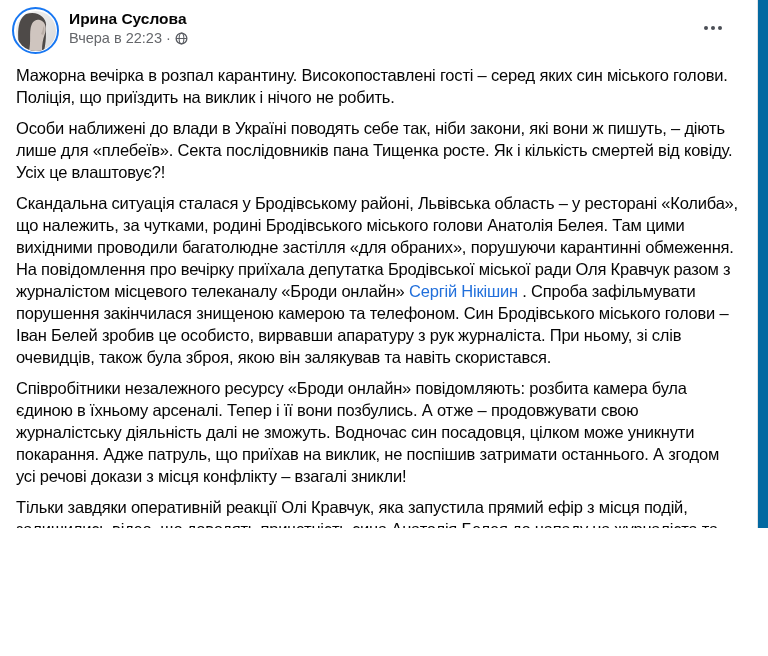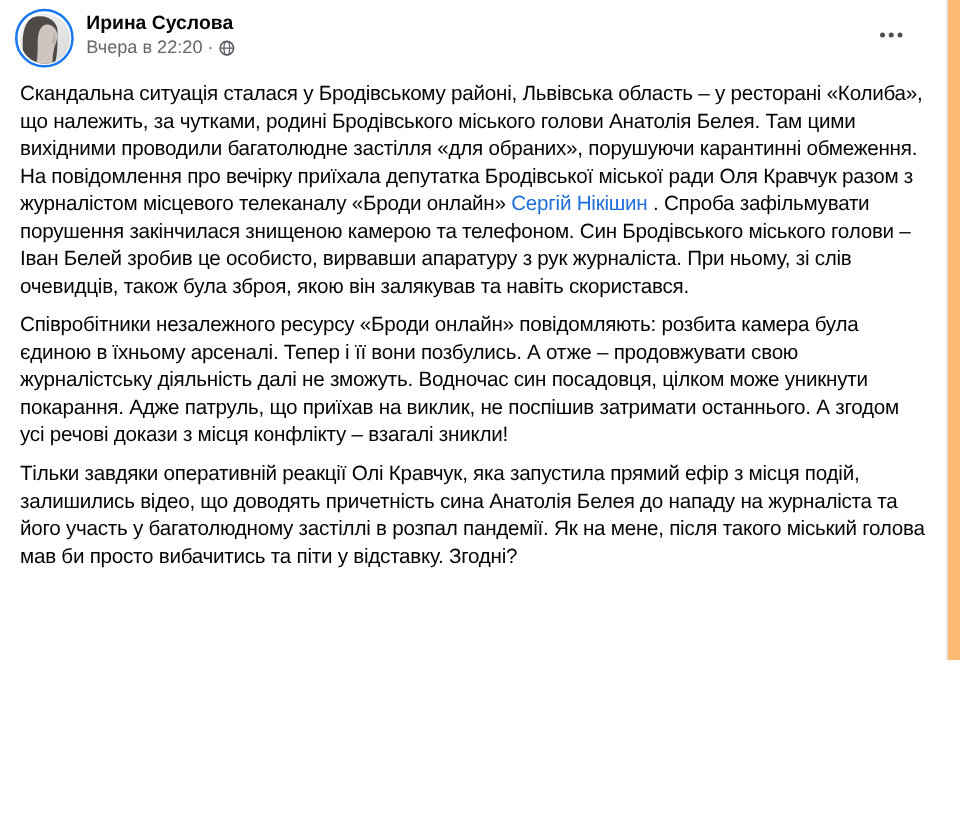--- a/index.html
+++ b/index.html
@@ -5,21 +5,21 @@
   html, body {
     margin: 0;
     padding: 0;
     background: #ffffff;
     font-family: "Liberation Sans", "DejaVu Sans", sans-serif;
   }
   .viewport {
     width: 768px;
     height: 528px;
     overflow: hidden;
-    background: #fdba74;
+    background: #0369a1;
     position: relative;
   }
   .card {
     position: absolute;
     left: 0; top: 0;
     width: 758px;
     height: 656px;
     background: #ffffff;
     border-right: 1px solid #e0e2e6;
     box-sizing: border-box;
@@ -121,39 +121,41 @@
           </defs>
           <rect width="40" height="40" fill="url(#avbg)"></rect>
           <path d="M10,3 C22,-1 31,7 30,15 C29.5,21 31,27 28,40 L3,40 C2,26 0,9 10,3 Z" fill="#4e4a48"></path>
           <path d="M24,9 C30,11 31,18 28.5,24 C27,28 26,33 26,40 L13,40 C15,31 13.5,25 14.5,18 C15.5,11 19,7.5 24,9 Z" fill="#cfc5bf"></path>
           <path d="M27.5,15 C29,18 28.6,21.5 27.2,24 L25,23 C26.5,20.5 27,17.5 27.5,15 Z" fill="#b9aea7"></path>
         </svg>
       </div>
       <div class="header-text">
         <div class="author-name">Ирина Суслова</div>
         <div class="meta-row">
-          <span class="timestamp">Вчера в 22:20</span>
+          <span class="timestamp">Вчера в 22:23</span>
           <span>·</span>
           <svg width="13" height="13" viewBox="0 0 16 16" xmlns="http://www.w3.org/2000/svg">
             <circle cx="8" cy="8" r="6.6" fill="none" stroke="#5a5d63" stroke-width="1.6"></circle>
             <ellipse cx="8" cy="8" rx="2.9" ry="6.6" fill="none" stroke="#5a5d63" stroke-width="1.3"></ellipse>
             <line x1="1.4" y1="8" x2="14.6" y2="8" stroke="#5a5d63" stroke-width="1.3"></line>
           </svg>
         </div>
       </div>
       <div class="menu-btn" title="">
         <span class="dot"></span>
         <span class="dot"></span>
         <span class="dot"></span>
       </div>
     </div>
 
     <div class="post-body">
+      <p>Мажорна вечірка в розпал карантину. Високопоставлені гості – серед яких син міського голови. Поліція, що приїздить на виклик і нічого не робить.</p>
 
 
+      <p>Особи наближені до влади в Україні поводять себе так, ніби закони, які вони ж пишуть, – діють лише для «плебеїв». Секта послідовників пана Тищенка росте. Як і кількість смертей від ковіду. Усіх це влаштовує?!</p>
 
       <p><span>Скандальна ситуація сталася у Бродівському районі, Львівська область – у ресторані «Колиба», що належить, за чутками, родині Бродівського міського голови Анатолія Белея. Там цими вихідними проводили багатолюдне застілля «для обраних», порушуючи карантинні обмеження. На повідомлення про вечірку приїхала депутатка Бродівської міської ради Оля Кравчук разом з журналістом місцевого телеканалу «Броди онлайн» </span><a class="entity-link">Сергій Нікішин</a><span> . Спроба зафільмувати порушення закінчилася знищеною камерою та телефоном. Син Бродівського міського голови – Іван Белей зробив це особисто, вирвавши апаратуру з рук журналіста. При ньому, зі слів очевидців, також була зброя, якою він залякував та навіть скористався.</span></p>
 
       <p>Співробітники незалежного ресурсу «Броди онлайн» повідомляють: розбита камера була єдиною в їхньому арсеналі. Тепер і її вони позбулись. А отже – продовжувати свою журналістську діяльність далі не зможуть. Водночас син посадовця, цілком може уникнути покарання. Адже патруль, що приїхав на виклик, не поспішив затримати останнього. А згодом усі речові докази з місця конфлікту – взагалі зникли!</p>
 
       <p>Тільки завдяки оперативній реакції Олі Кравчук, яка запустила прямий ефір з місця подій, залишились відео, що доводять причетність сина Анатолія Белея до нападу на журналіста та його участь у багатолюдному застіллі в розпал пандемії. Як на мене, після такого міський голова мав би просто вибачитись та піти у відставку. Згодні?</p>
     </div>
 
   </div>
 </div>

